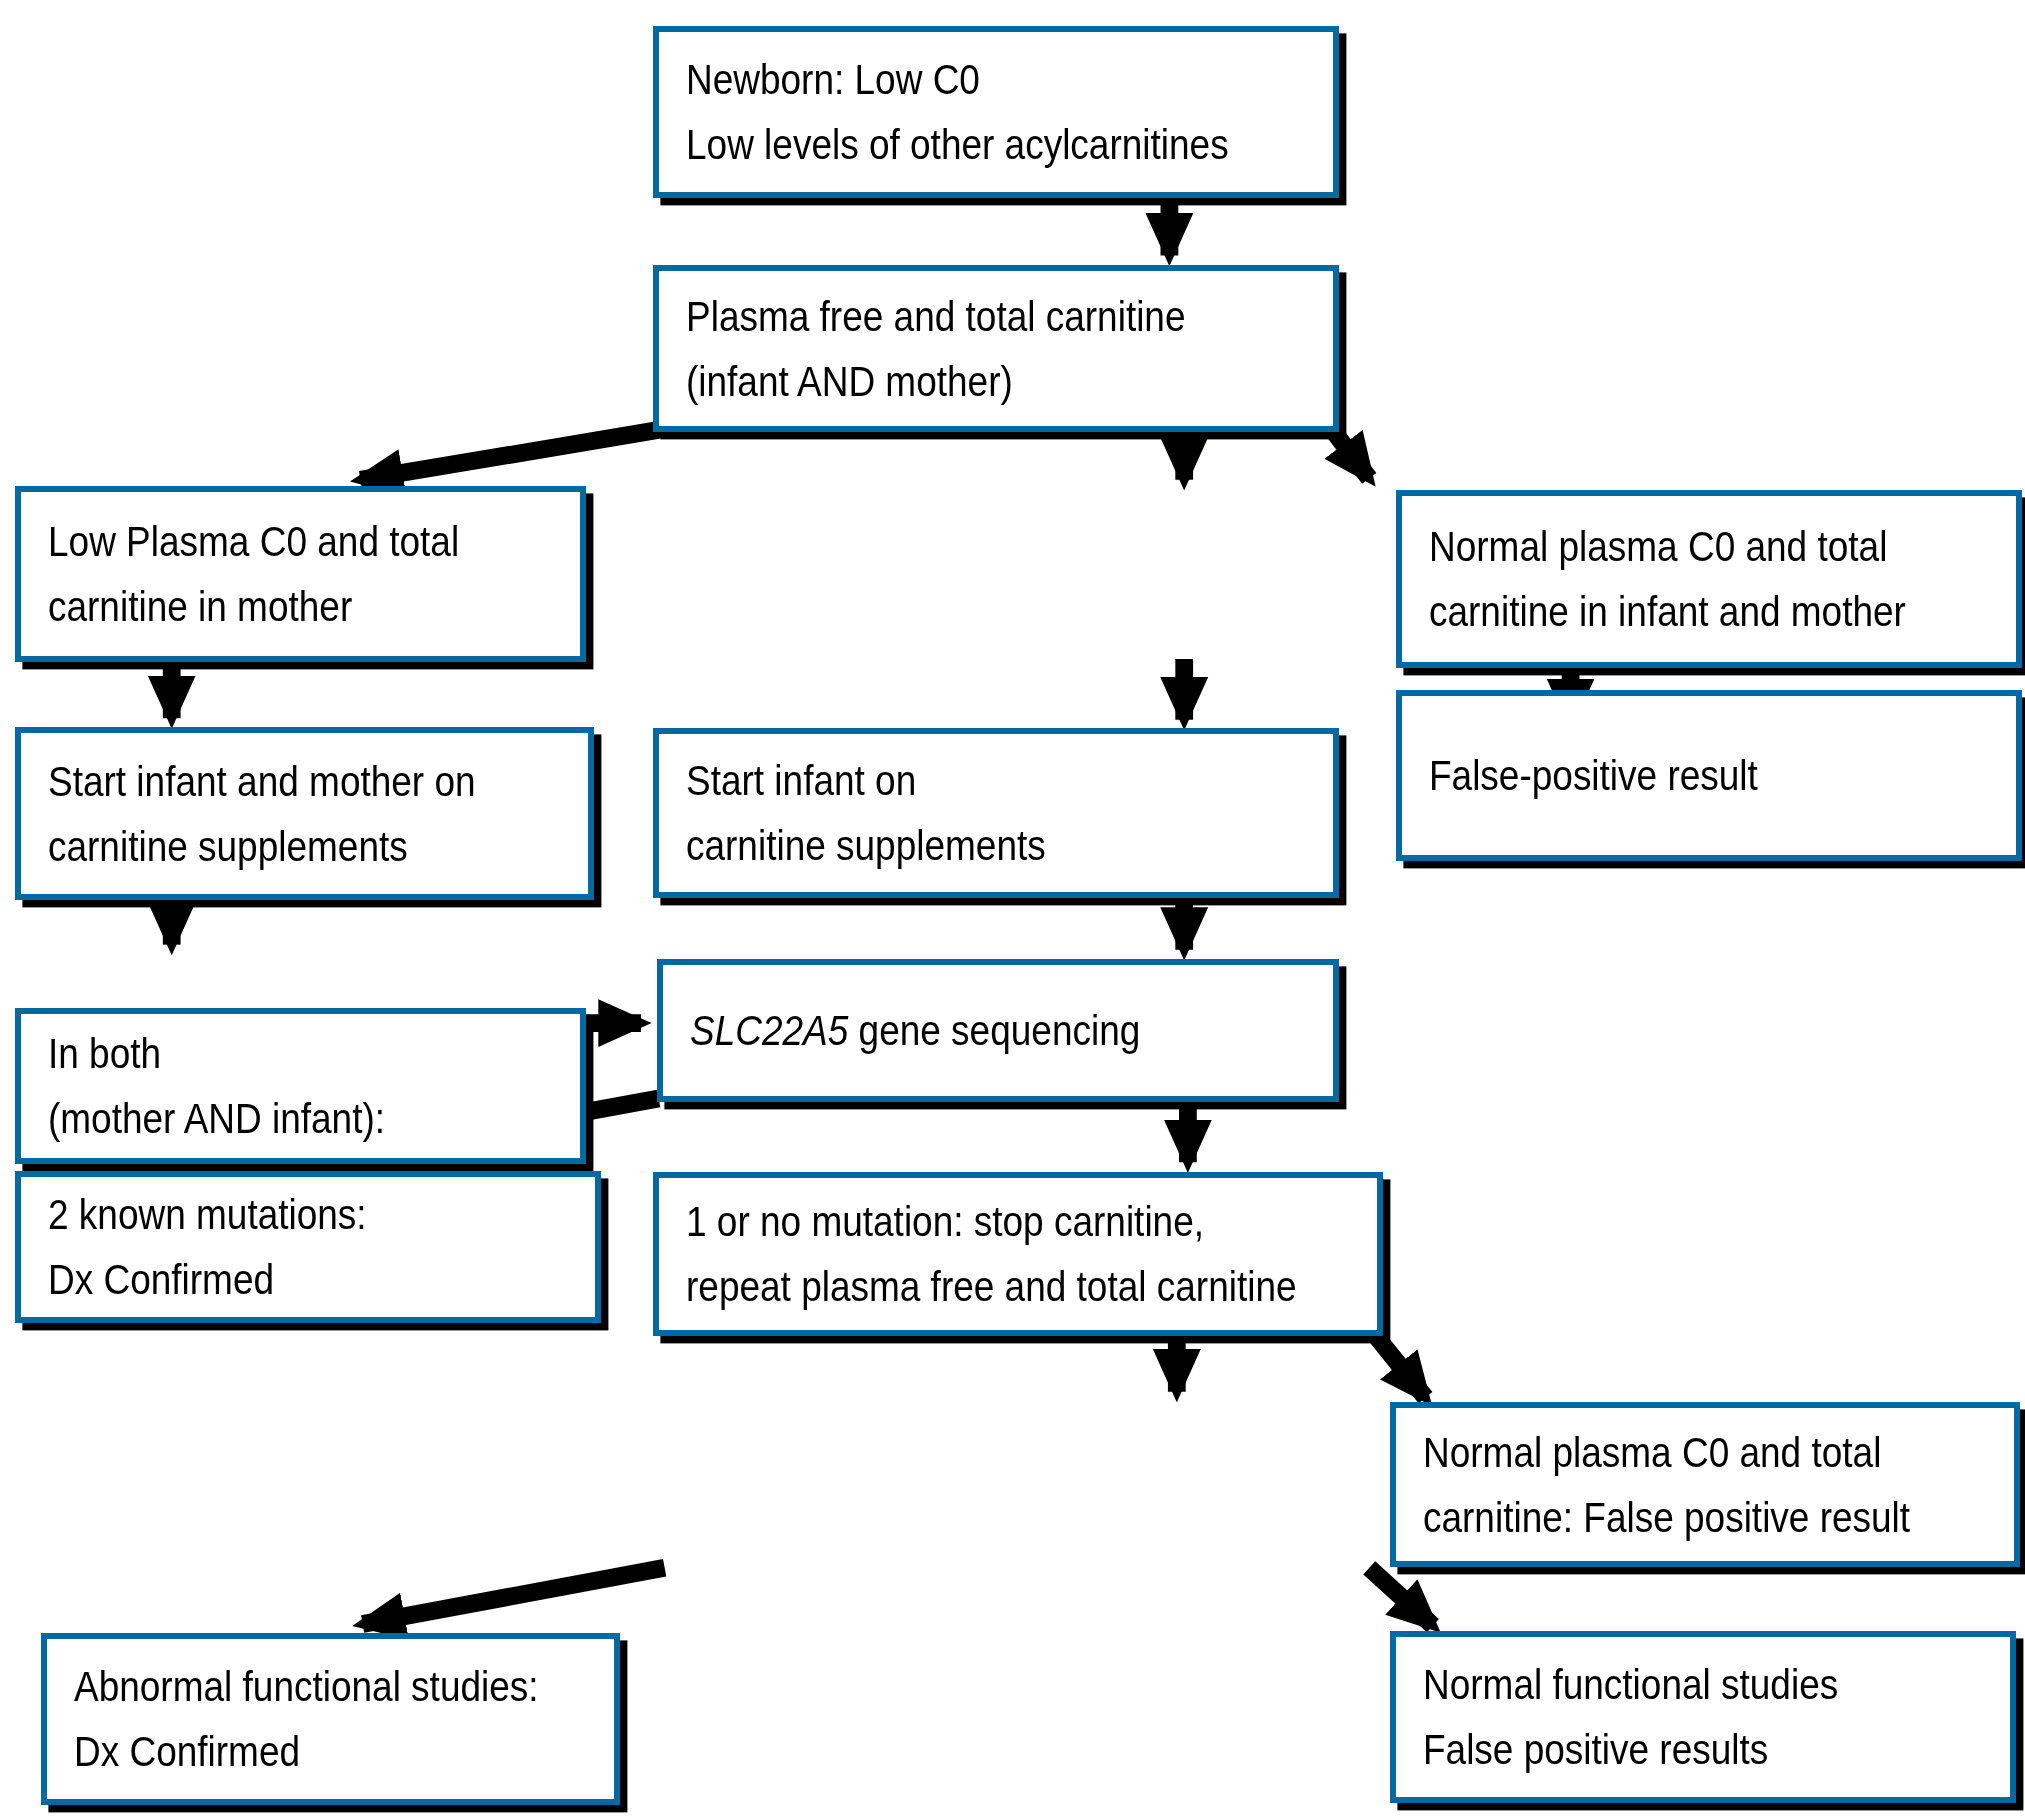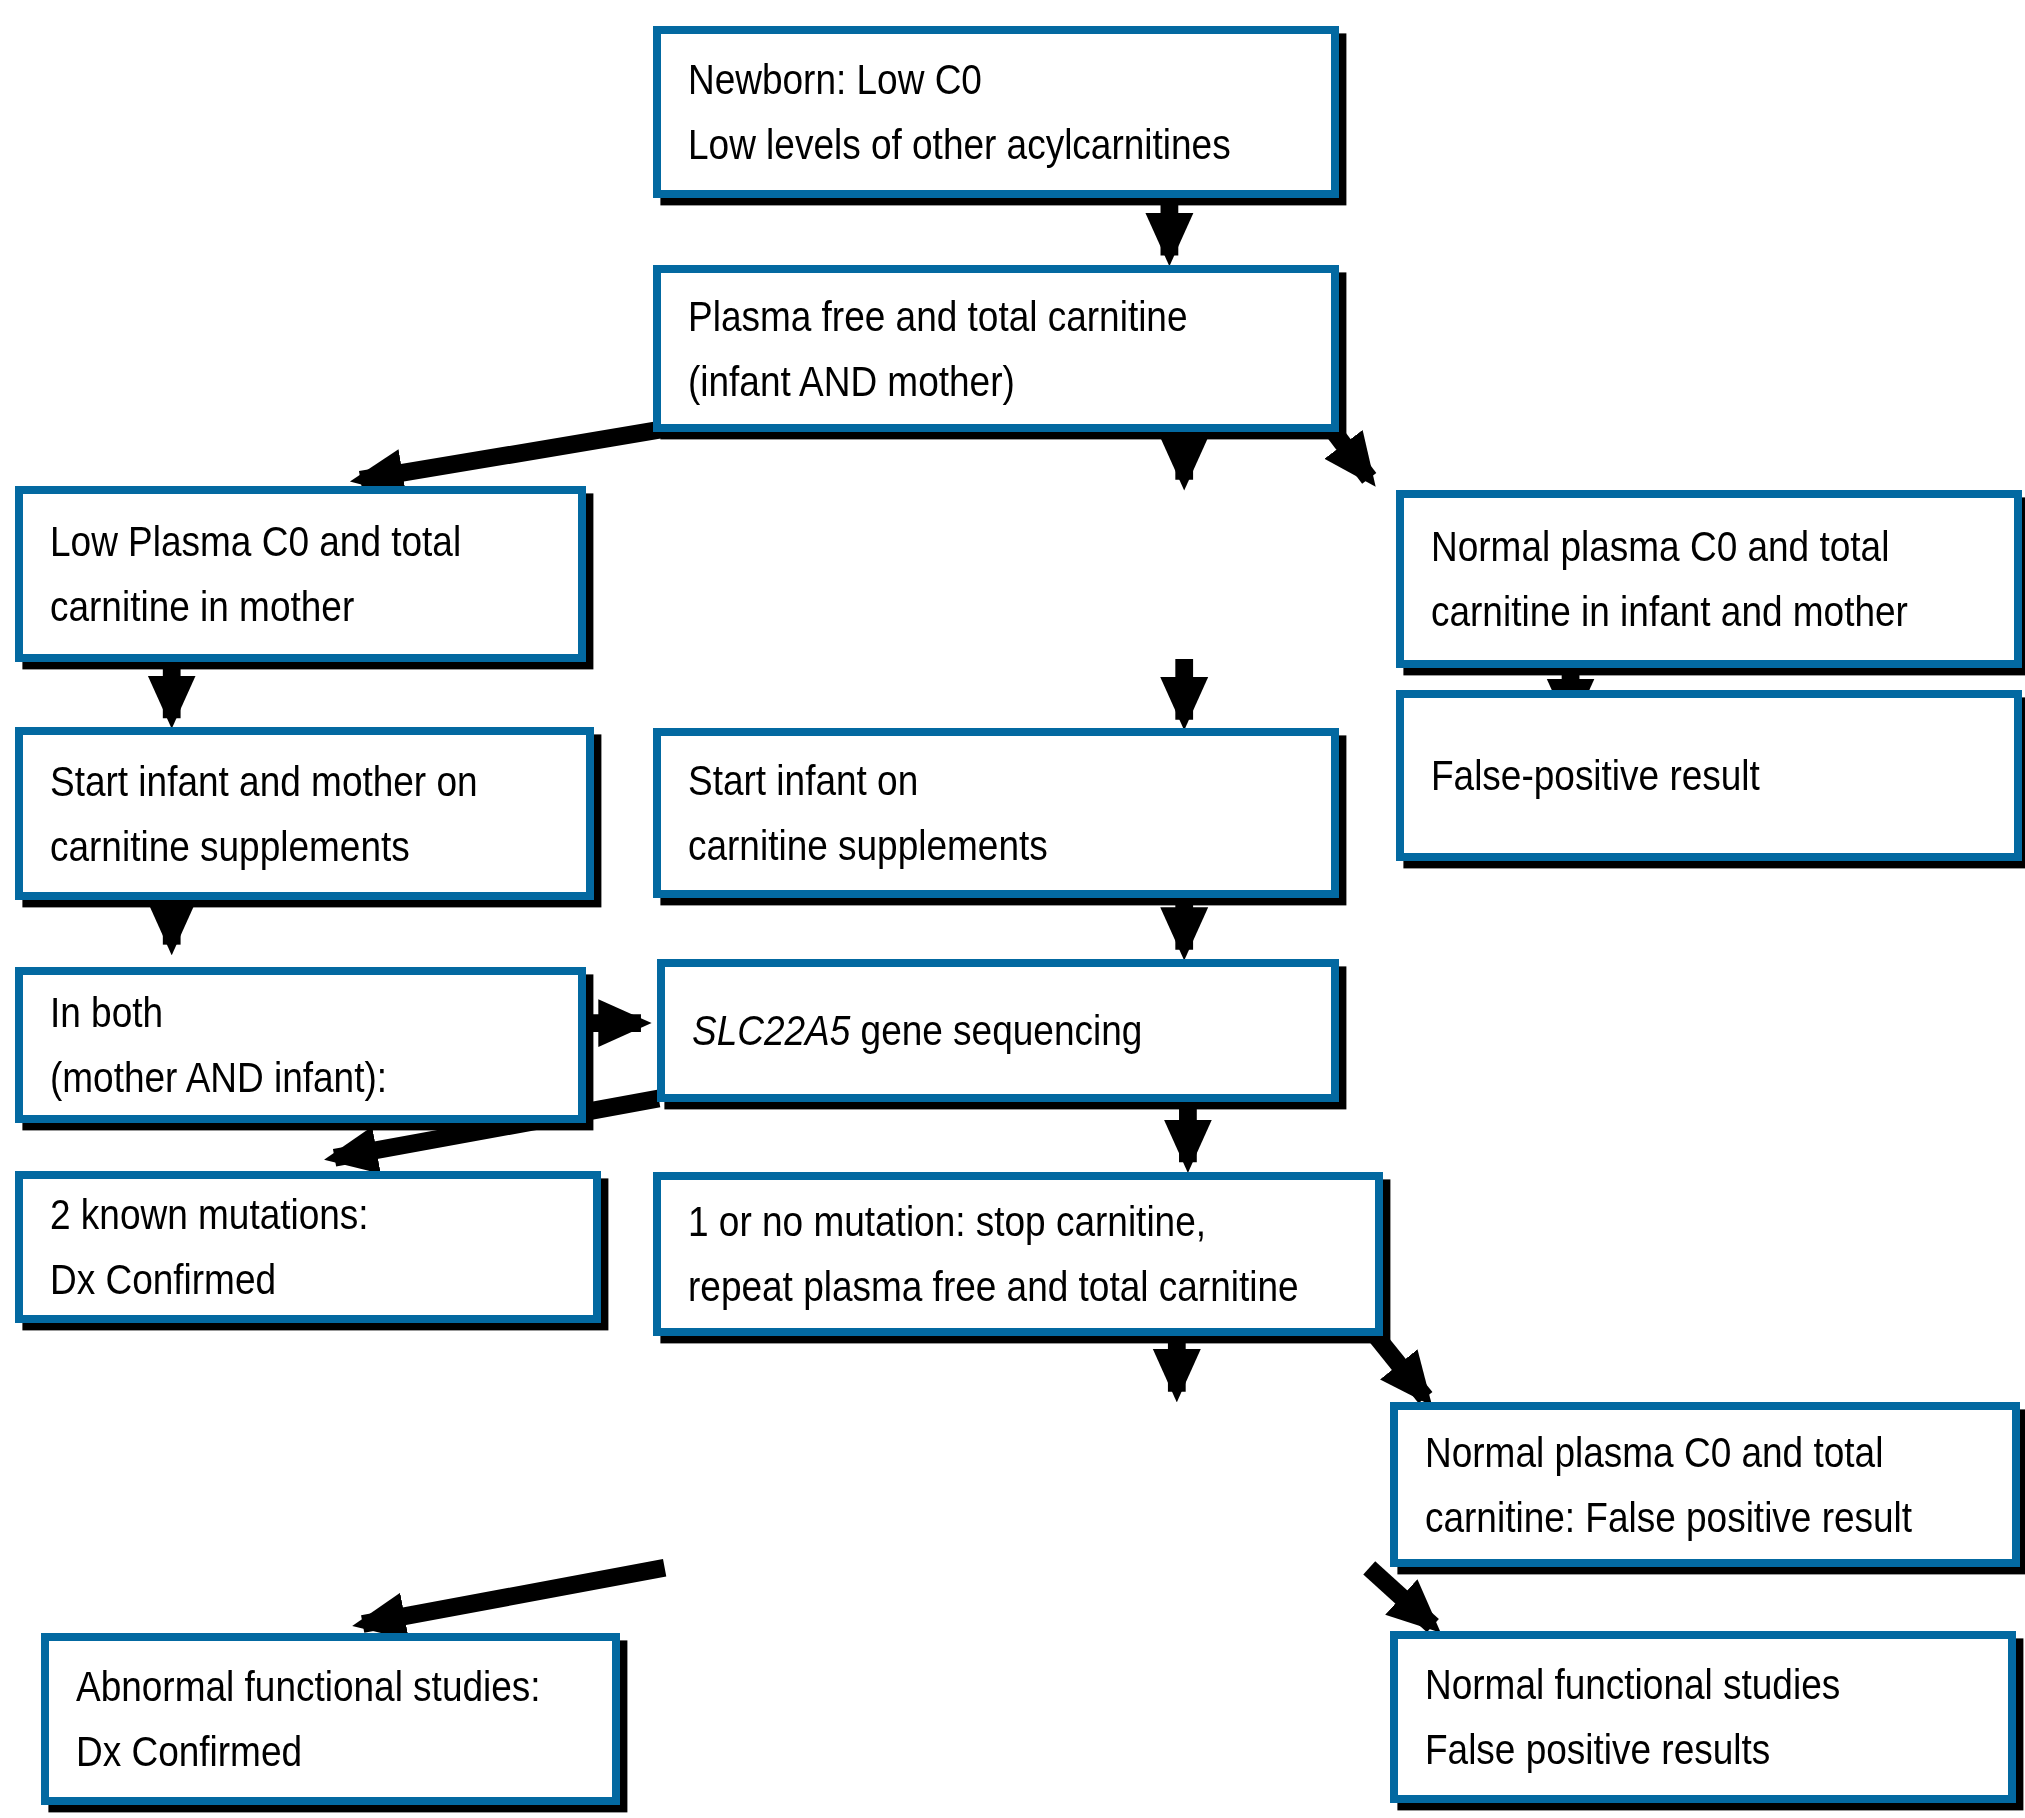--- a/index.html
+++ b/index.html
@@ -10,21 +10,21 @@
     background: #ffffff;
     font-family: "Liberation Sans", sans-serif;
     color: #000;
     overflow: hidden;
   }
   #arrows { position: absolute; left: 0; top: 0; width: 2025px; height: 1819px; }
   .node {
     position: absolute;
     box-sizing: border-box;
     background: #ffffff;
-    border: 8px solid #0369a1;
+    border: 6px solid #0369a1;
     box-shadow: 7.4px 7.4px 0 #000000;
     display: flex;
     flex-direction: column;
     justify-content: center;
     padding: 0 12px 0 27px;
   }
   .txt {
     transform: scaleX(0.86);
     transform-origin: 0 50%;
     white-space: nowrap;
@@ -109,21 +109,21 @@
       <div class="line">carnitine supplements</div>
     </div>
   </div>
 
   <div class="node" style="left:1396px; top:690px; width:626px; height:171px">
     <div class="txt">
       <div class="line">False-positive result</div>
     </div>
   </div>
 
-  <div class="node" style="left:15px; top:967px; width:571px; height:156px">
+  <div class="node" style="left:15px; top:1008px; width:571px; height:156px">
     <div class="txt">
       <div class="line">In both</div>
       <div class="line">(mother AND infant):</div>
     </div>
   </div>
 
   <div class="node" style="left:657px; top:959px; width:682px; height:143px">
     <div class="txt">
       <div class="line"><span class="gene">SLC22A5</span><span> gene sequencing</span></div>
     </div>

